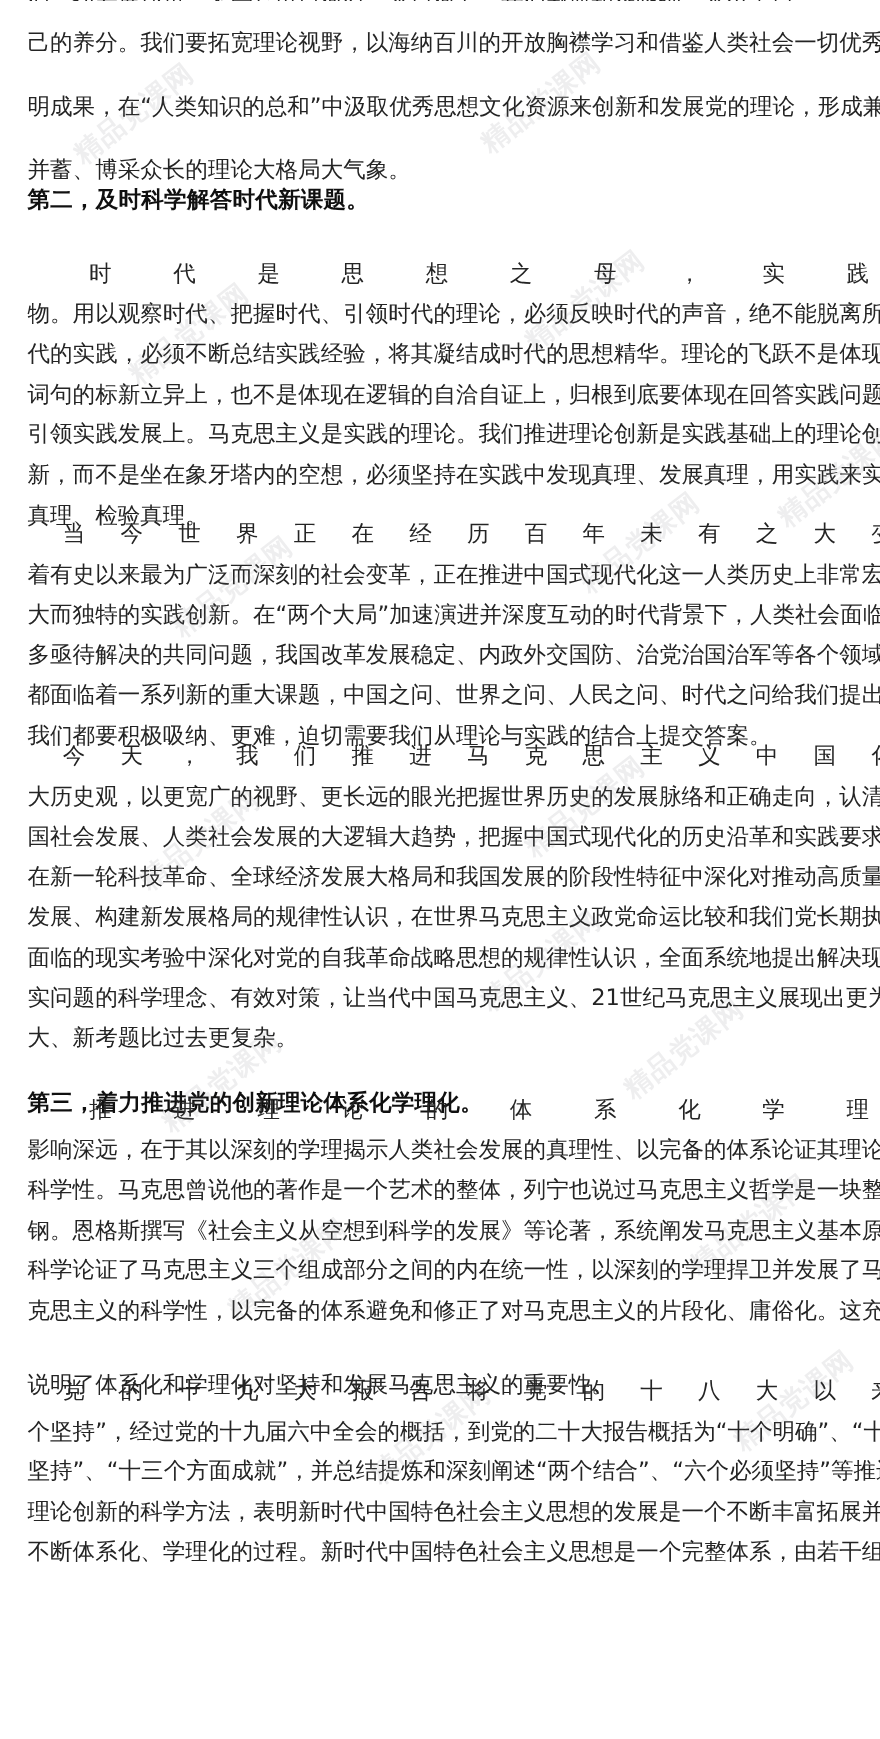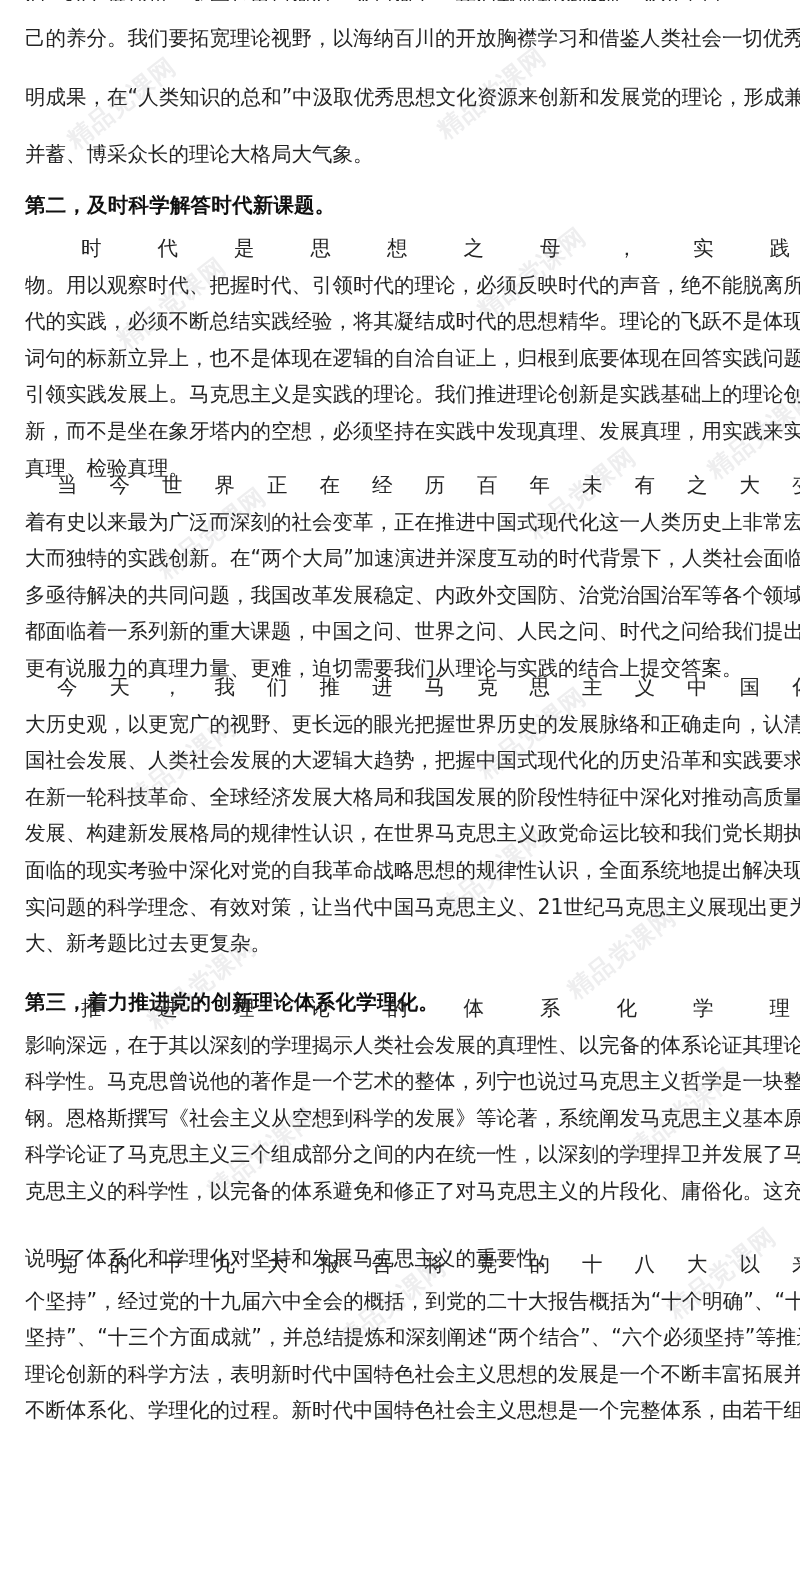--- a/index.html
+++ b/index.html
@@ -208,21 +208,21 @@
         <span>党</span>
         <span>的</span>
         <span>理</span>
         <span>论</span>
         <span>，</span>
         <span>形</span>
         <span>成</span>
         <span>兼</span>
       </div>
       <div class="txt-line" style="top: 110px; margin-top: 34px;">并蓄、博采众长的理论大格局大气象。</div>
-      <div class="heading" style="top: 191px; left: 25px;">第二，及时科学解答时代新课题。</div>
+      <div class="heading" style="top: 167px; left: 25px;">第二，及时科学解答时代新课题。</div>
       <div class="txt-line stretch" style="top: 238px; text-indent: 56px;">
         <span>时</span>
         <span>代</span>
         <span>是</span>
         <span>思</span>
         <span>想</span>
         <span>之</span>
         <span>母</span>
         <span>，</span>
         <span>实</span>
@@ -601,21 +601,21 @@
         <span>时</span>
         <span>代</span>
         <span>之</span>
         <span>问</span>
         <span>给</span>
         <span>我</span>
         <span>们</span>
         <span>提</span>
         <span>出</span>
       </div>
-      <div class="txt-line" style="top: 658px;">更有说服力的真理力量、更难，迫切需要我们从理论与实践的结合上提交答案。</div>
+      <div class="txt-line" style="top: 658px;">我们都要积极吸纳、更难，迫切需要我们从理论与实践的结合上提交答案。</div>
       <div class="txt-line stretch" style="top: 677px; text-indent: 32px;">
         <span>今</span>
         <span>天</span>
         <span>，</span>
         <span>我</span>
         <span>们</span>
         <span>推</span>
         <span>进</span>
         <span>马</span>
         <span>克</span>

